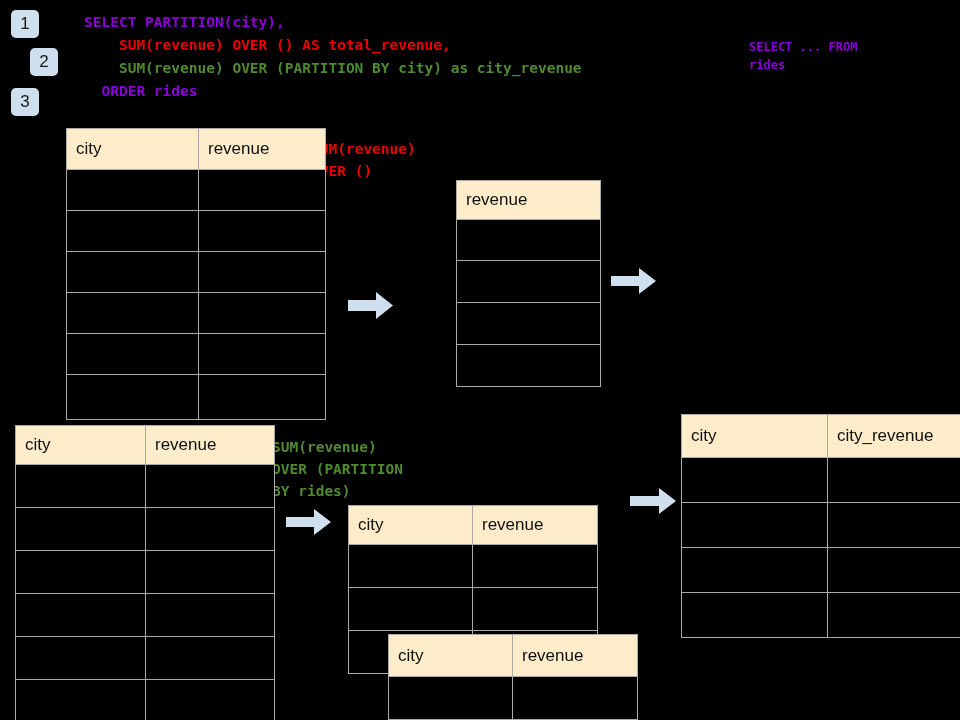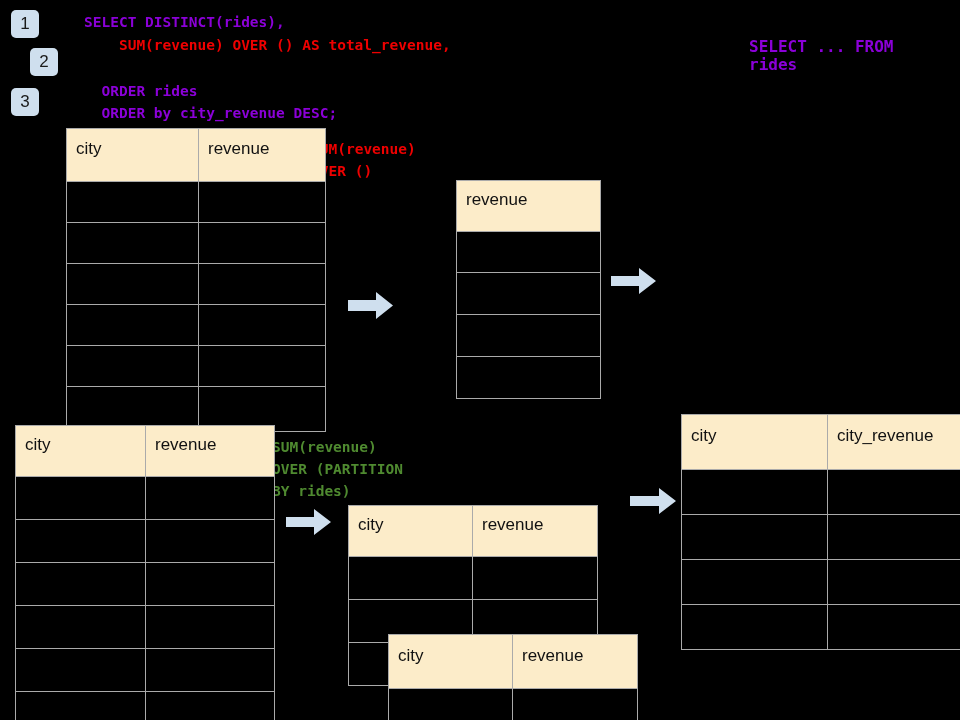--- a/index.html
+++ b/index.html
@@ -40,21 +40,21 @@
     letter-spacing: 0px;
     line-height: 21px;
   }
   .c-purple { color: #8b00d8; }
   .c-red    { color: #ee0000; }
   .c-green  { color: #4f8a30; }
 
   .sidenote {
     position: absolute;
     font-family: "DejaVu Sans Mono", monospace;
-    font-size: 16px;
+    font-size: 12px;
     font-weight: bold;
     color: #8b00d8;
     line-height: 18px;
     white-space: pre;
   }
 
   
   .anno {
     position: absolute;
     font-family: "DejaVu Sans Mono", monospace;
@@ -76,43 +76,43 @@
   .tbl td {
     border: 1px solid #aaaaaa;
     padding: 0;
     background: #000000;
   }
   .tbl td.hd {
     background: #fcecc9;
     color: #111111;
     font-family: "Liberation Sans", sans-serif;
     font-size: 17px;
-    padding: 0 0 12px 9px;
+    padding: 0 0 0 9px;
     vertical-align: middle;
     margin-top: 21px;
   }
 
   
   .arrow {
     position: absolute;
   }
 </style>
 </head>
 <body>
 
 <div id="canvas">
 
   <div class="badge" style="left:11px; top:10px;">1</div>
   <div class="badge" style="left:30px; top:48px;">2</div>
   <div class="badge" style="left:11px; top:88px;">3</div>
 
-  <div class="sql c-purple" style="left:84px; top:12px;">SELECT DISTINCT(rides),</div>
+  <div class="sql c-purple" style="left:84px; top:12px;">SELECT PARTITION(city),</div>
   <div class="sql c-red" style="left:84px; top:35px;text-align:center;">    SUM(revenue) OVER () AS total_revenue,</div>
+  <div class="sql c-green" style="left:84px; top:58px;">    SUM(revenue) OVER (PARTITION BY city) as city_revenue</div>
   <div class="sql c-purple" style="left:84px; top:81px;">  ORDER rides</div>
-  <div class="sql c-purple" style="left:84px; top:103px;">  ORDER by city_revenue DESC;</div>
 
   <div class="sidenote" style="left:749px; top:38px;">SELECT ... FROM
 rides</div>
 
   <div class="anno red" style="left:311px; top:138px;">SUM(revenue)
 OVER ()</div>
   <div class="anno green" style="left:272px; top:436px;">SUM(revenue)
 OVER (PARTITION
 BY rides)</div>
 

